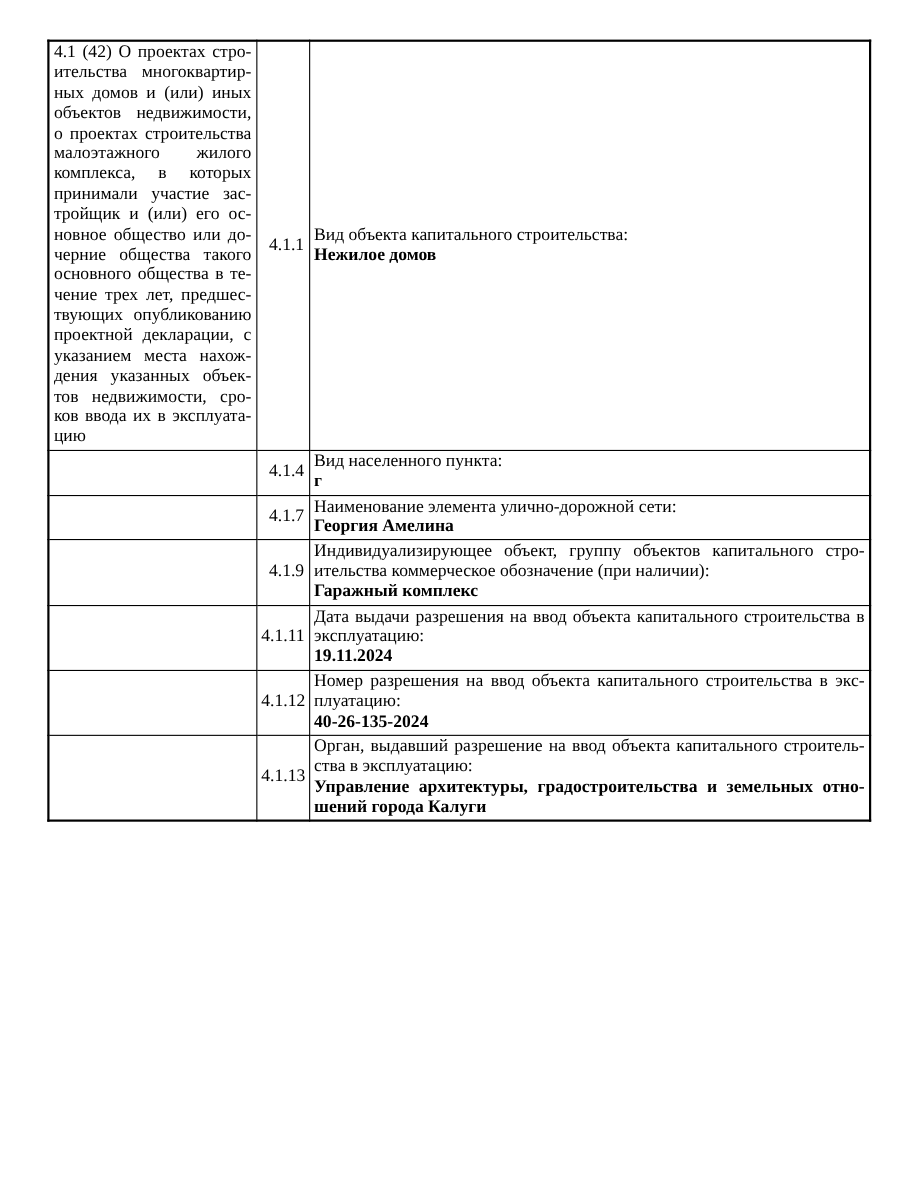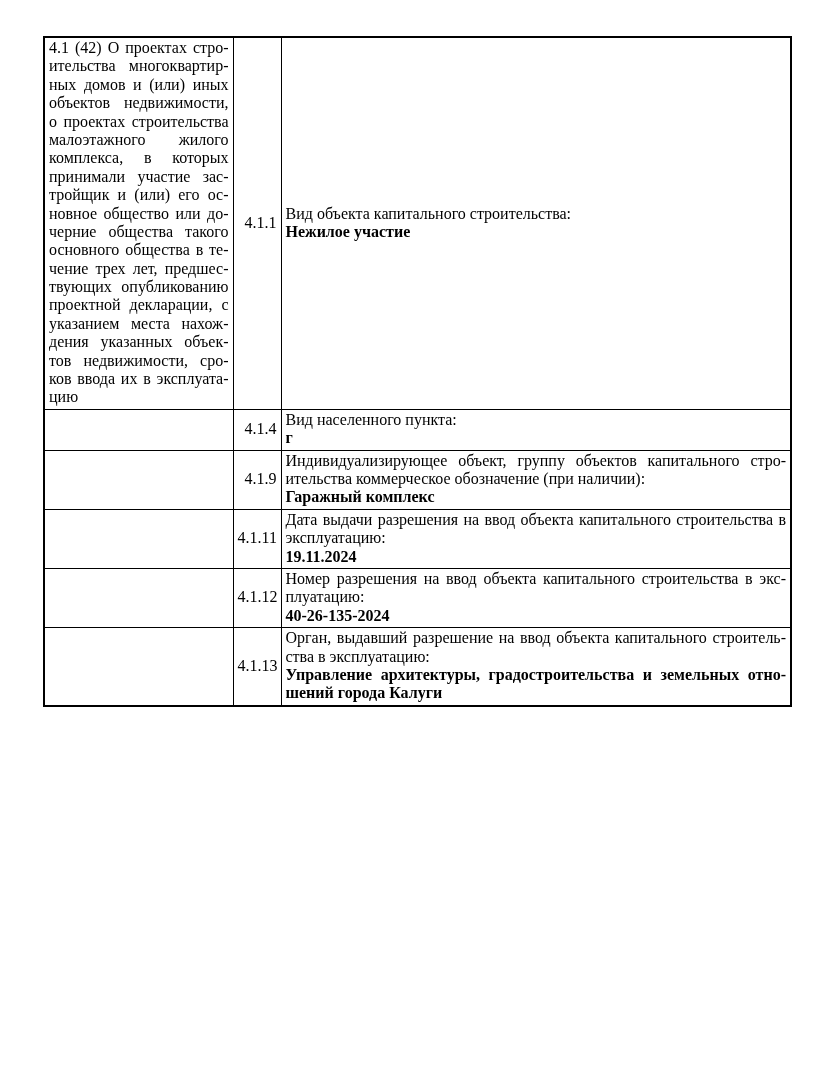--- a/index.html
+++ b/index.html
@@ -60,29 +60,37 @@
       <col style="width:189px">
       <col style="width:48px">
       <col style="width:510px">
     </colgroup>
     <tbody>
       <tr>
         <td class="desc">4.1 (42) О проектах стро­ительства многоквартир­ных домов и (или) иных объектов недвижимости, о проектах строительства малоэтажного жилого комплекса, в которых принимали участие зас­тройщик и (или) его ос­новное общество или до­черние общества такого основного общества в те­чение трех лет, предшес­твующих опубликованию проектной декларации, с указанием места нахож­дения указанных объек­тов недвижимости, сро­ков ввода их в эксплуата­цию</td>
         <td class="num">4.1.1</td>
         <td class="content">
           <div class="field-label">Вид объекта капитального строительства:</div>
-          <div class="field-value">Нежилое участие</div>
+          <div class="field-value">Нежилое домов</div>
         </td>
       </tr>
       <tr>
         <td class="desc"></td>
         <td class="num">4.1.4</td>
         <td class="content">
           <div class="field-label">Вид населенного пункта:</div>
           <div class="field-value">г</div>
+        </td>
+      </tr>
+      <tr>
+        <td class="desc"></td>
+        <td class="num">4.1.7</td>
+        <td class="content">
+          <div class="field-label">Наименование элемента улично-дорожной сети:</div>
+          <div class="field-value">Георгия Амелина</div>
         </td>
       </tr>
       <tr>
         <td class="desc"></td>
         <td class="num">4.1.9</td>
         <td class="content">
           <div class="field-label">Индивидуализирующее объект, группу объектов капитального стро­ительства коммерческое обозначение (при наличии):</div>
           <div class="field-value">Гаражный комплекс</div>
         </td>
       </tr>

